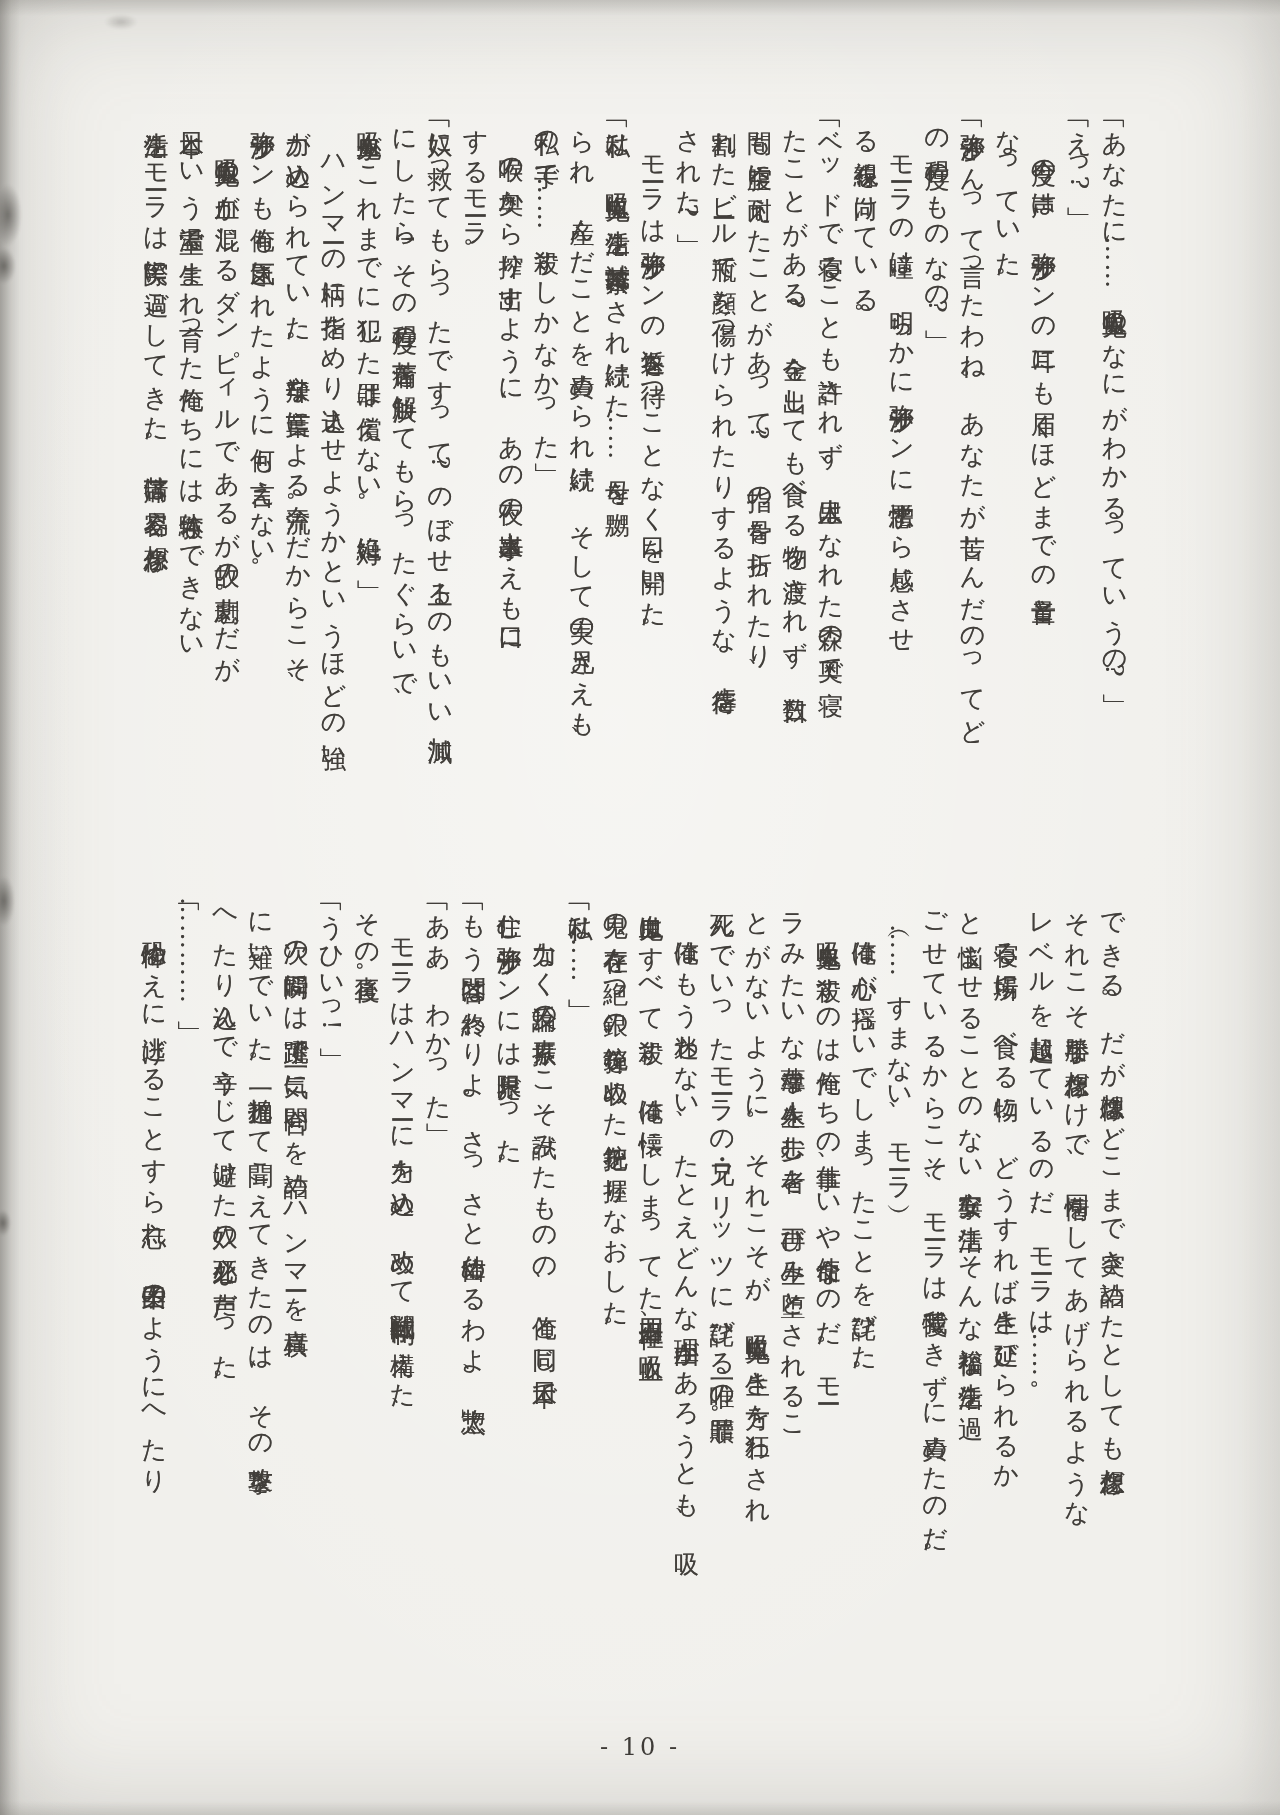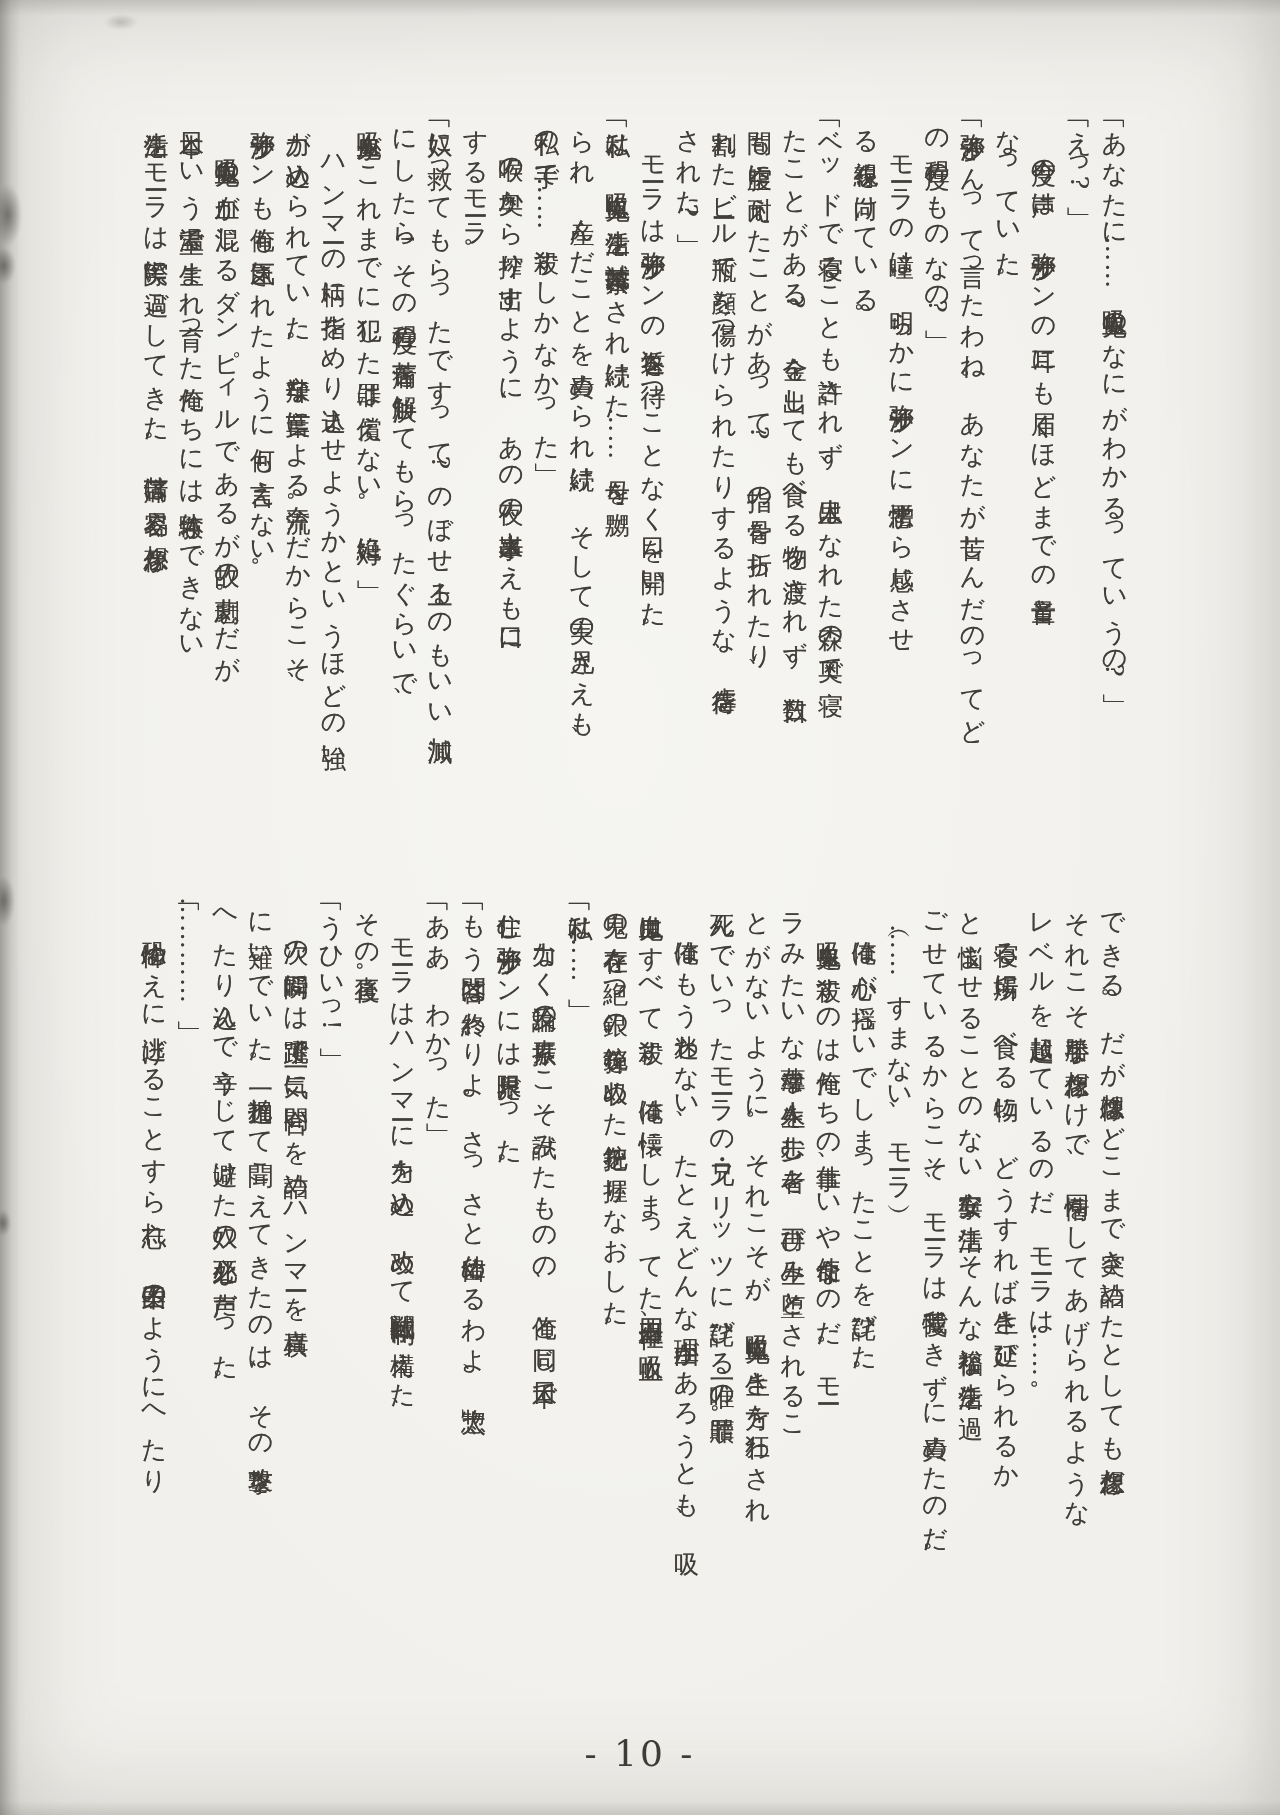--- a/index.html
+++ b/index.html
@@ -38,21 +38,21 @@
     color:#413e3a;
     text-shadow:0 0 .6px rgba(65,62,58,.55);
   }
   .vtext .tcol{white-space:nowrap;}
   .vtext-top{top:112px;right:148px;height:748px;}
   .vtext-bottom{top:895px;right:150px;height:748px;}
 
   .page-number{
     position:absolute;left:0;right:0;top:1733px;
     text-align:center;
-    font-size:36px;letter-spacing:3px;
+    font-size:24px;letter-spacing:3px;
     color:#3e3b37;
   }
 </style>
 </head>
 <body>
 
 <div class="page">
   <div class="edge-top"></div>
   <div class="edge-left"></div>
   <div class="edge-bottom"></div>

